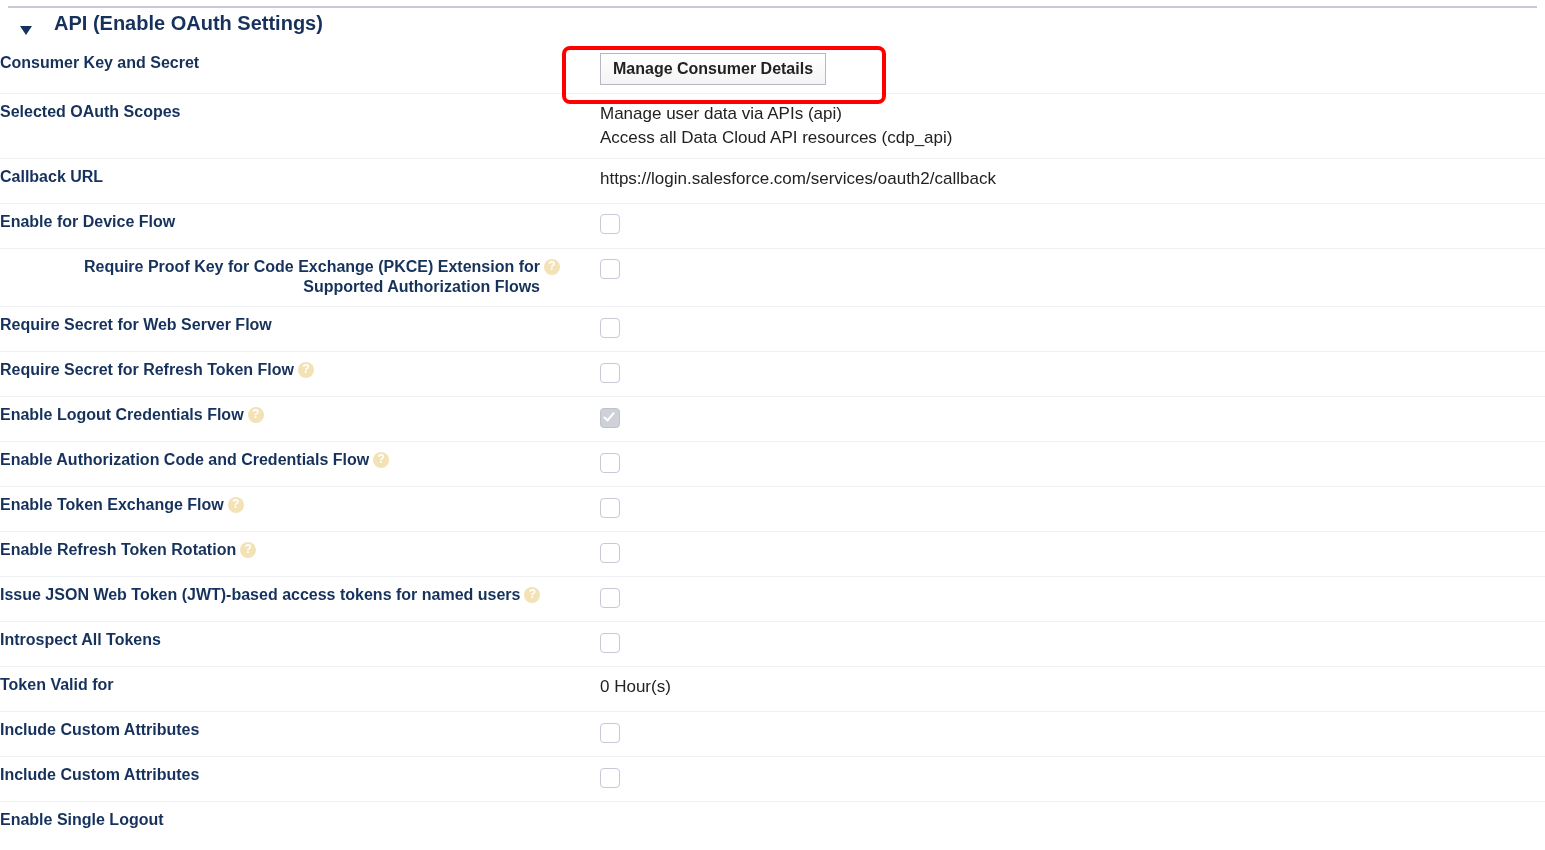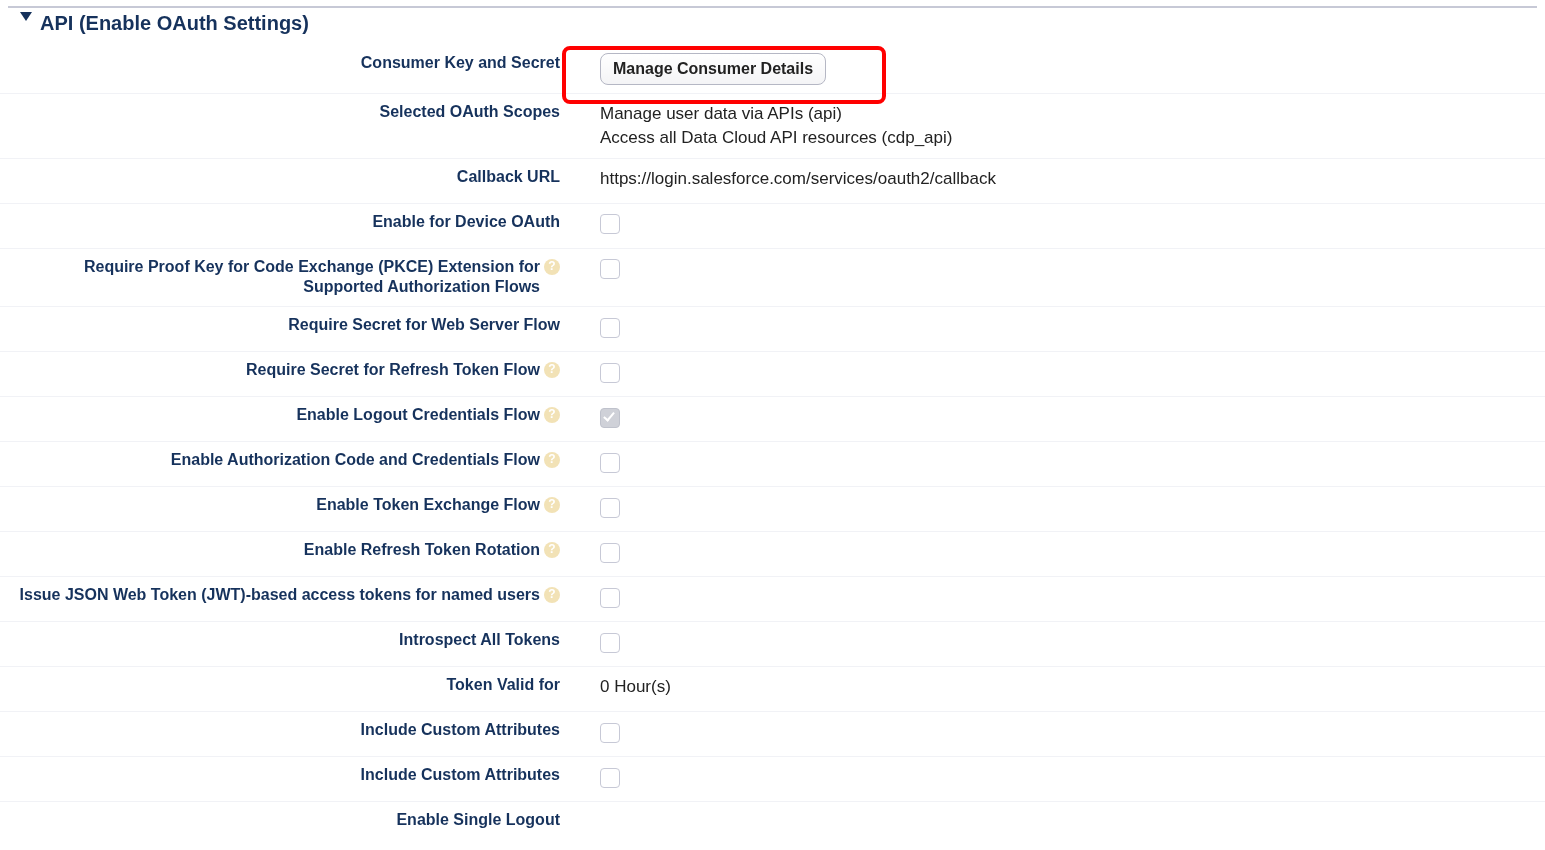--- a/index.html
+++ b/index.html
@@ -11,22 +11,22 @@
     font-size: 15px;
     width: 1545px;
   }
   .topline {
     height: 2px;
     background: #c7c9d6;
     margin: 6px 8px 0 8px;
   }
   .sect-header {
     display: flex;
-    align-items: flex-start;
-    gap: 8px;
+    align-items: flex-end;
+    gap: 22px;
     padding: 4px 10px 10px 20px;
   }
   .caret {
     width: 0; height: 0;
     border-left: 6px solid transparent;
     border-right: 6px solid transparent;
     border-top: 9px solid #16325c;
     display: inline-block;
   }
   .sect-title {
@@ -43,21 +43,21 @@
   }
   .lbl {
     flex: 0 0 560px;
     text-align: right;
     padding-right: 12px;
     font-weight: bold;
     color: #16325c;
     font-size: 16px;
     line-height: 1.3;
     display: flex;
-    justify-content: flex-end;
+    justify-content: flex-start;
     align-items: flex-start;
     gap: 4px;
   }
   .lbl span.help {
     width: 16px; height: 16px;
     border-radius: 50%;
     background: #f2e2b6;
     color: #fff;
     font-size: 12px;
     display: inline-flex;
@@ -98,21 +98,21 @@
     border: solid #fff;
     border-width: 0 2px 2px 0;
     transform: rotate(40deg);
   }
   .btn {
     font-size: 16px;
     font-weight: bold;
     color: #222;
     background: linear-gradient(#ffffff,#f4f4f6);
     border: 1px solid #b5b7c4;
-    border-radius: 8px;
+    border-radius: 0;
     padding: 6px 12px;
     cursor: pointer;
   }
   .highlight-box {
     position: absolute;
     border: 4px solid #ff0000;
     border-radius: 8px;
     pointer-events: none;
   }
 </style>
@@ -147,21 +147,21 @@
 
 <div class="row">
   <div class="lbl">
       <span>Callback URL</span>
     </div>
   <div class="val">https://login.salesforce.com/services/oauth2/callback</div>
 </div>
 
 <div class="row">
   <div class="lbl">
-      <span>Enable for Device OAuth</span>
+      <span>Enable for Device Flow</span>
     </div>
   <div class="val"><span class="chk"></span></div>
 </div>
 
 <div class="row">
   <div class="lbl">
       <span>Require Proof Key for Code Exchange (PKCE) Extension for Supported Authorization Flows</span>
       <span class="help">?</span>
     </div>
   <div class="val"><span class="chk"></span></div>

